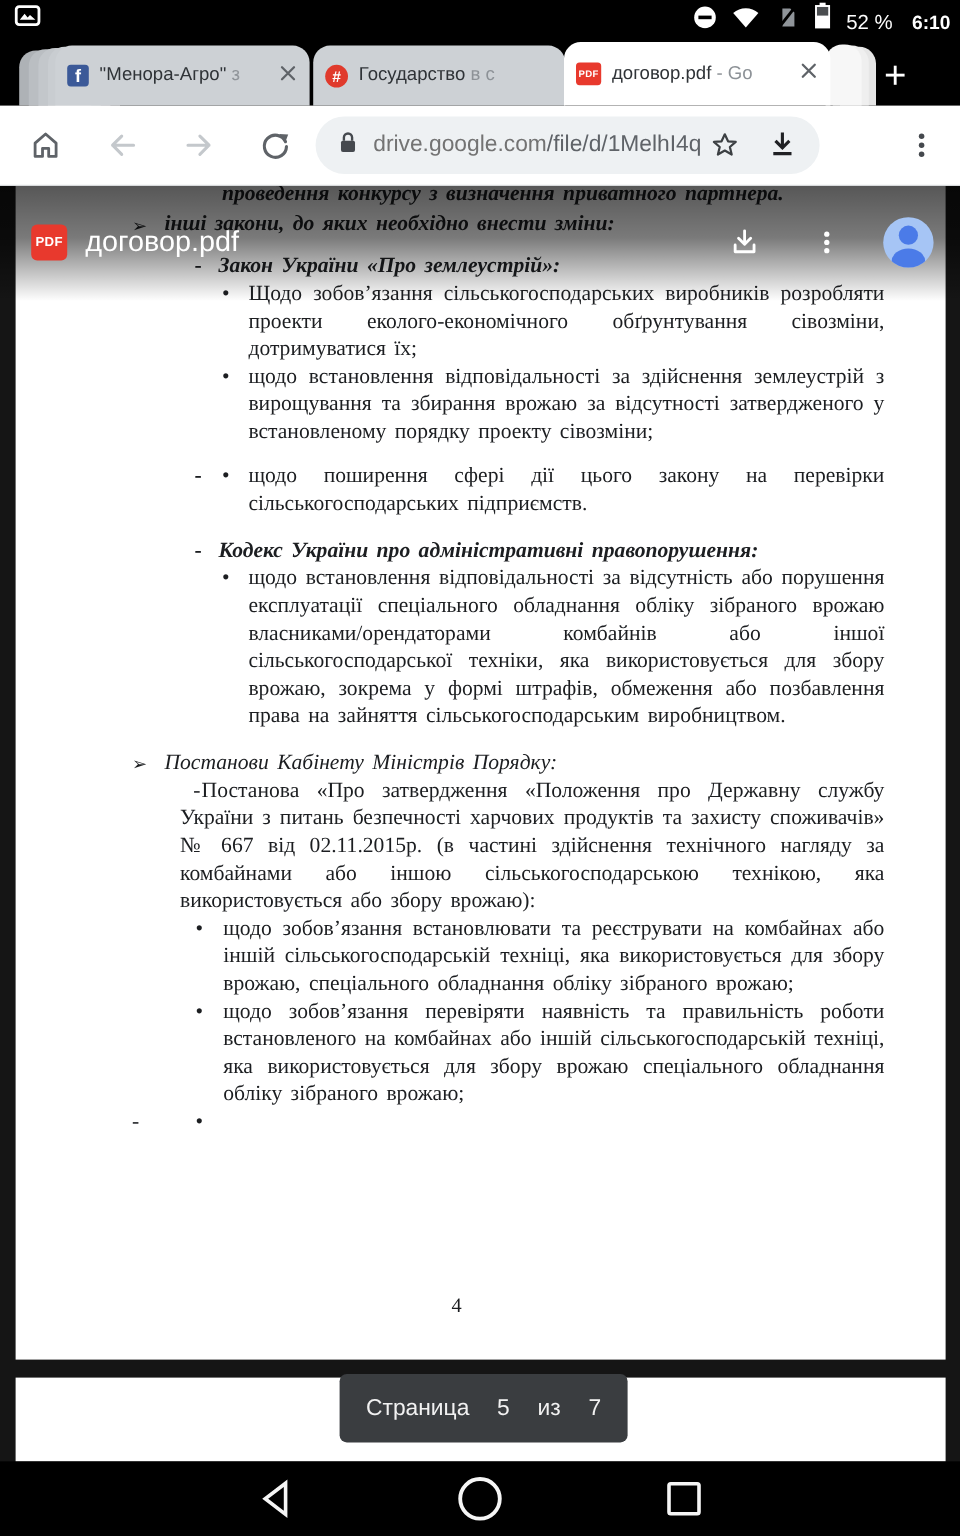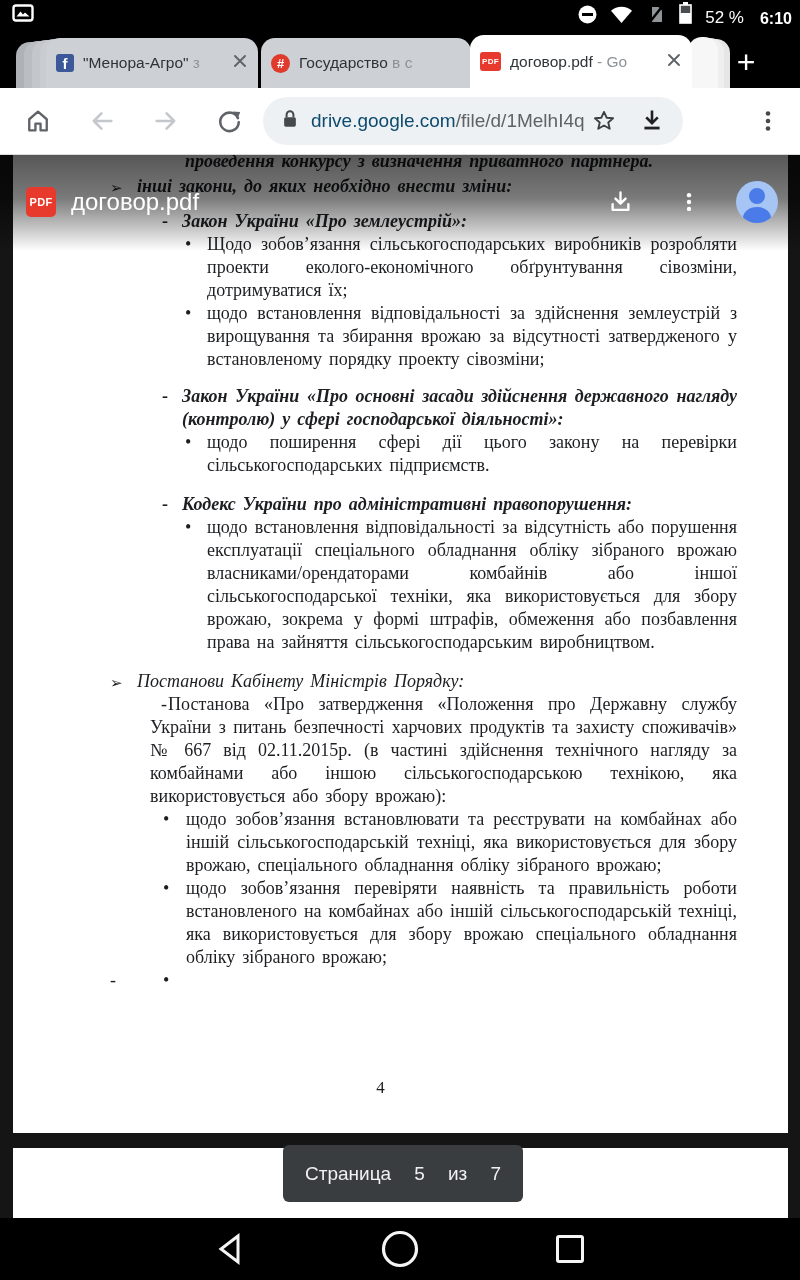--- a/index.html
+++ b/index.html
@@ -37,21 +37,21 @@
   .new-tab-btn{position:absolute;top:14px;left:722px;width:48px;height:36px;display:flex;
           align-items:center;justify-content:center;color:#fff;font-size:32px;font-weight:300;line-height:1;}
 
   
   .toolbar{position:absolute;top:88px;left:0;width:800px;height:67px;background:#fff;
            display:flex;align-items:center;box-sizing:border-box;border-bottom:1px solid #d8dadc;}
   .tb-icon{flex:0 0 auto;display:flex;align-items:center;justify-content:center;}
   .omnibox{display:flex;align-items:center;height:48px;border-radius:24px;background:#eef1f3;
            margin-left:20px;padding:0 18px;box-sizing:border-box;width:420px;}
   .url{font-size:19px;white-space:nowrap;overflow:hidden;margin-left:12px;flex:1;}
-  .url .domain{color:#0c4a6e;}
+  .url .domain{color:#737373;}
   .url .path{color:#5f6368;}
 
   
   .viewer{position:absolute;top:155px;left:0;width:800px;height:1063px;background:#151515;overflow:hidden;}
   .pdf-page{position:absolute;left:13px;width:775px;background:#fff;overflow:hidden;}
   .page-5{top:0;height:978px;}
   .page-6{top:993px;height:70px;}
   .scrim{position:absolute;top:0;left:0;width:800px;height:96px;z-index:4;pointer-events:none;
          background:linear-gradient(180deg,rgba(0,0,0,.66) 0%,rgba(0,0,0,.52) 45%,rgba(0,0,0,0) 100%);}
   .pdf-header{position:absolute;top:16px;left:0;width:800px;height:62px;z-index:5;display:flex;
@@ -244,21 +244,20 @@
           <div class="li law-bullet">
             <span class="marker">•</span>
             <span>Щодо зобов’язання сільськогосподарських виробників розробляти проекти еколого-економічного обґрунтування сівозміни, дотримуватися їх;</span>
           </div>
           <div class="li law-bullet">
             <span class="marker">•</span>
             <span>щодо встановлення відповідальності за здійснення землеустрій з вирощування та збирання врожаю за відсутності затвердженого у встановленому порядку проекту сівозміни;</span>
           </div>
           <div class="li law-head mt14">
             <span class="marker">-</span>
-            <span>Закон України «Про основні засади здійснення державного нагляду (контролю) у сфері господарської діяльності»:</span>
           </div>
           <div class="li law-bullet">
             <span class="marker">•</span>
             <span>щодо поширення сфері дії цього закону на перевірки сільськогосподарських підприємств.</span>
           </div>
           <div class="li law-head mt16">
             <span class="marker">-</span>
             <span>Кодекс України про адміністративні правопорушення:</span>
           </div>
           <div class="li law-bullet">

